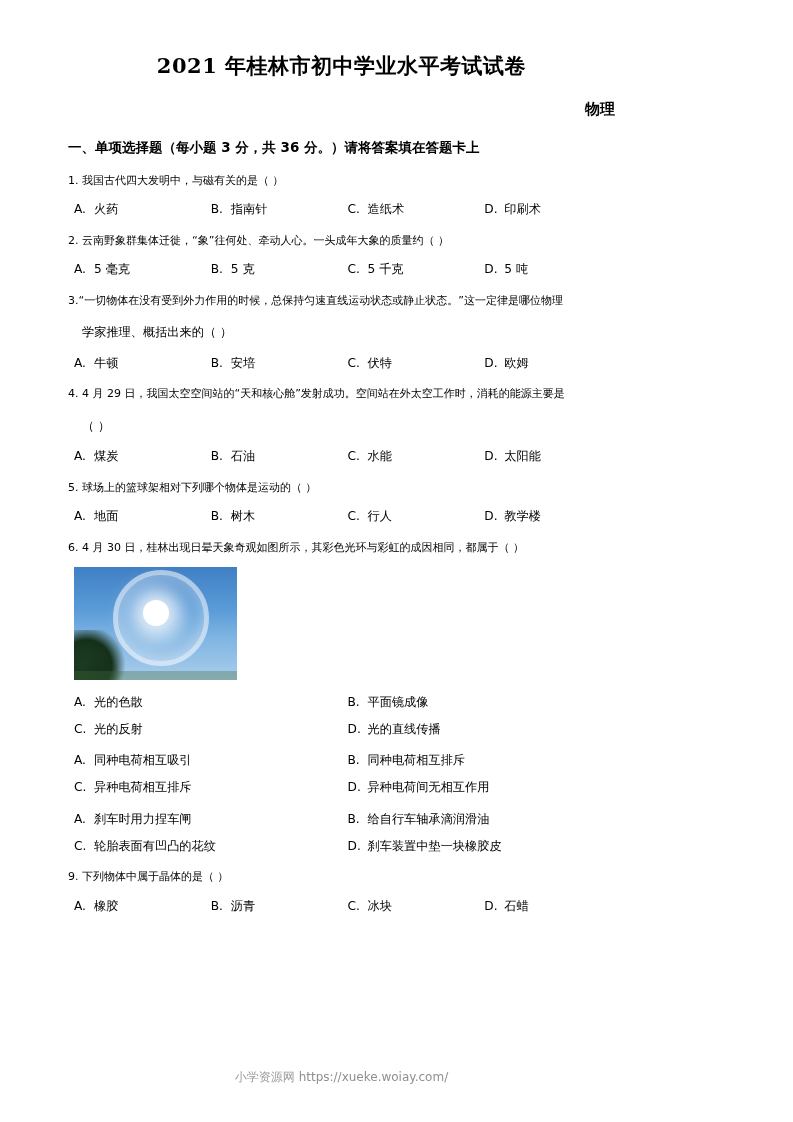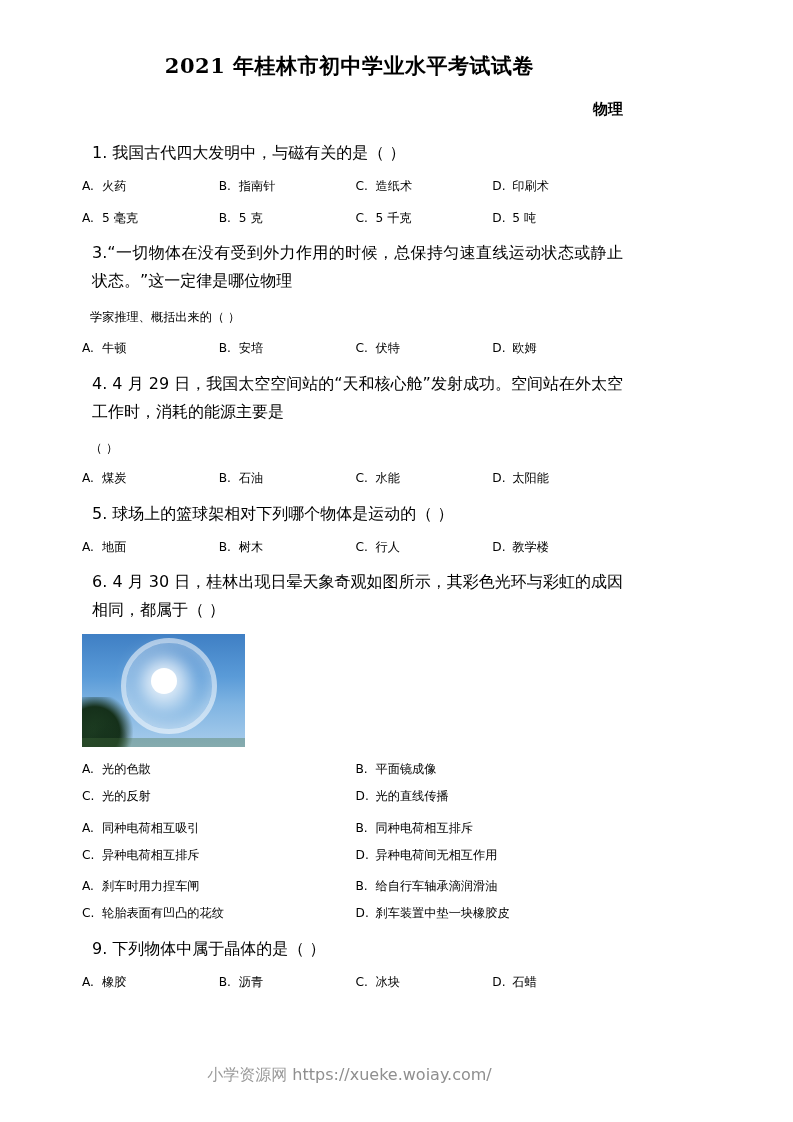--- a/index.html
+++ b/index.html
@@ -10,21 +10,21 @@
   body {
     width: 793px;
     height: 1122px;
     position: relative;
     font-family: "DejaVu Sans", "Liberation Sans", sans-serif;
     color: #000000;
     overflow: hidden;
   }
   .page {
     position: absolute;
-    left: 8px; top: 0;
+    left: 0; top: 0;
     width: 683px;
     height: 1122px;
     box-sizing: border-box;
     padding: 52px 68px 12px 68px;
   }
   .doc-title {
     text-align: center;
     font-family: "DejaVu Serif", "Liberation Serif", serif;
     font-weight: bold;
     font-size: 21px;
@@ -41,24 +41,23 @@
   .section-heading {
     font-family: "DejaVu Sans", "Liberation Sans", sans-serif;
     font-weight: bold;
     font-size: 13.5px;
     margin: 0 0 14px 0;
   }
   .question {
     margin-bottom: 11px;
   }
   .q-stem {
-    font-size: 16px;
+    font-size: 11px;
     line-height: 1.75;
     text-align: justify;
-    margin-left: 16px;
   }
   .q-stem-cont {
     font-size: 12.2px;
     line-height: 1.75;
     padding-left: 14px;
     margin-top: 12px;
   }
   .options-row {
     display: flex;
     margin-top: 9px;
@@ -145,34 +144,35 @@
     width: 100%;
     height: 9px;
     background: rgba(70,110,60,0.35);
   }
   .footer {
     position: absolute;
     left: 0;
     bottom: 36px;
     width: 100%;
     text-align: center;
-    font-size: 16px;
+    font-size: 12px;
     color: #9a9a9a;
   }
   .footer .site {
     color: #8f8f8f;
   }
 </style>
 </head>
 <body>
 
 <div class="page">
 
   <h1 class="doc-title">2021 年桂林市初中学业水平考试试卷</h1>
   <h2 class="doc-subtitle">物理</h2>
+  <div class="section-heading">一、单项选择题（每小题 3 分，共 36 分。）请将答案填在答题卡上</div>
 
   <div class="question">
     <div class="q-stem">1. 我国古代四大发明中，与磁有关的是（      ）</div>
     <div class="options-row four-col">
       <div class="opt">
           <span class="opt-label">A.</span>
           <span class="opt-text">火药</span>
         </div>
       <div class="opt">
           <span class="opt-label">B.</span>
@@ -183,20 +183,21 @@
           <span class="opt-text">造纸术</span>
         </div>
       <div class="opt">
           <span class="opt-label">D.</span>
           <span class="opt-text">印刷术</span>
         </div>
     </div>
   </div>
 
   <div class="question">
+    <div class="q-stem">2. 云南野象群集体迁徙，“象”往何处、牵动人心。一头成年大象的质量约（      ）</div>
     <div class="options-row four-col">
       <div class="opt">
           <span class="opt-label">A.</span>
           <span class="opt-text">5 毫克</span>
         </div>
       <div class="opt">
           <span class="opt-label">B.</span>
           <span class="opt-text">5 克</span>
         </div>
       <div class="opt">

